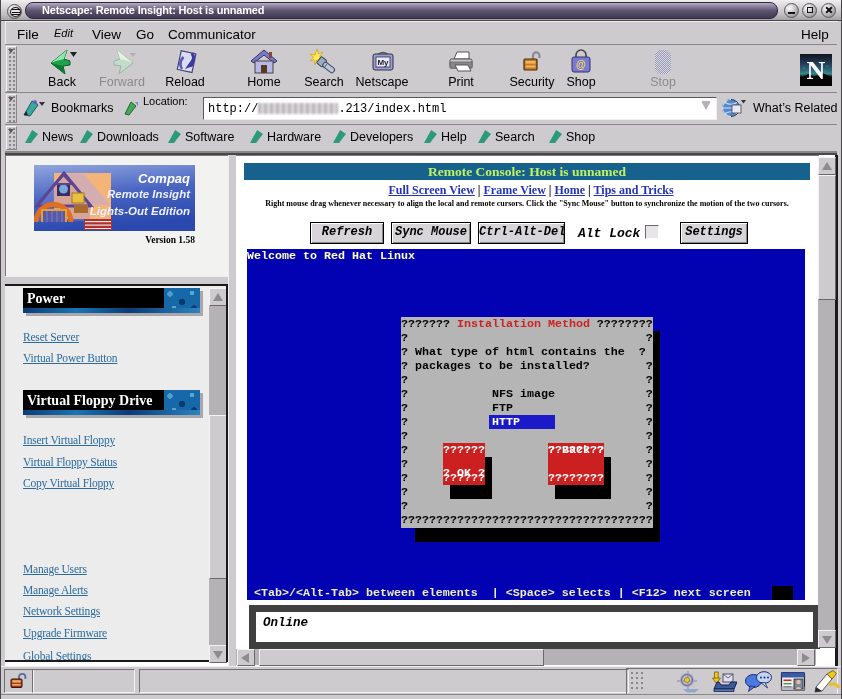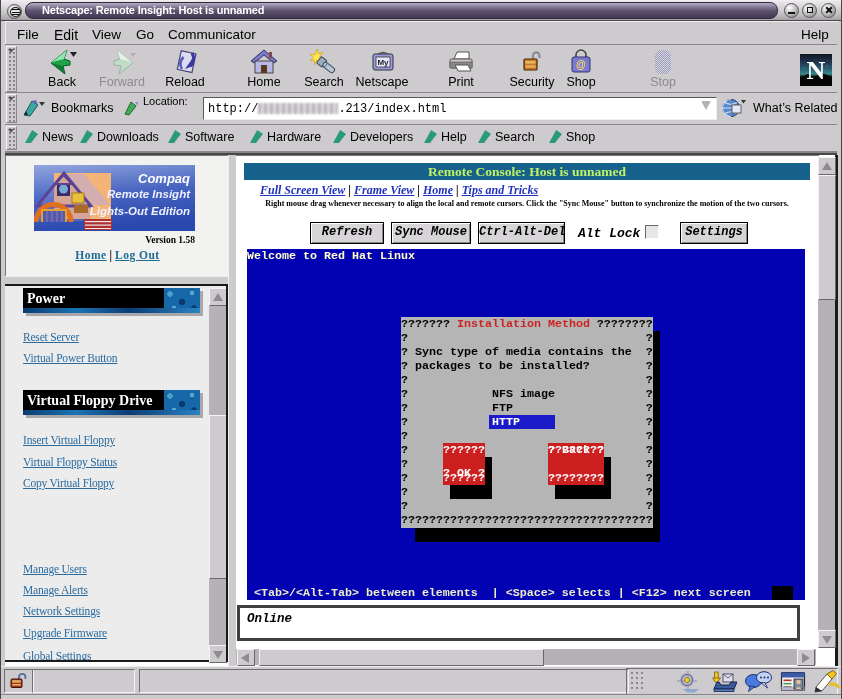--- a/index.html
+++ b/index.html
@@ -61,21 +61,21 @@
  <div class="abs" style="left:3.5px;top:3.5px;width:4px;height:4px;border:1.6px solid #111;"></div>
   </div>
 <div class="abs" style="left:821px;top:2.5px;width:13px;height:13px;border-radius:50%;background:radial-gradient(circle at 35% 30%,#fff,#b9b6b9 55%,#7d7a7d);border:1px solid #5a575a;">
  <div class="abs" style="left:2.5px;top:5.5px;width:8px;height:2px;background:#111;transform:rotate(45deg);"></div>
     <div class="abs" style="left:2.5px;top:5.5px;width:8px;height:2px;background:#111;transform:rotate(-45deg);"></div>
   </div>
 
 <div class="abs" style="left:1px;top:20px;width:840px;height:1px;background:#4a474a;"></div>
 <div id="menubar" class="abs chrome" style="left:5px;top:21px;width:832px;height:23px;border-left:1px solid #efedef;border-top:1px solid #efedef;">
   <div class="abs" style="left:11px;top:5px;font-size:13.5px;">File</div>
-  <div class="abs" style="left:48px;top:5px;font-size:14px;">Edit</div>
+  <div class="abs" style="left:48px;top:5px;font-size:11px;font-style:italic;">Edit</div>
   <div class="abs" style="left:86px;top:5px;font-size:13.5px;">View</div>
   <div class="abs" style="left:130px;top:5px;font-size:13.5px;">Go</div>
   <div class="abs" style="left:162px;top:5px;font-size:13.5px;">Communicator</div>
   <div class="abs" style="left:795px;top:5px;font-size:13.5px;">Help</div>
 </div>
 <div class="abs" style="left:5px;top:44px;width:832px;height:1px;background:#8a878a;"></div>
 
 <div id="toolbar" class="abs chrome" style="left:5px;top:45px;width:832px;height:48px;">
   <div class="abs grip" style="left:1px;top:1px;height:44px;"></div>
 
@@ -299,23 +299,20 @@
       <g fill="#e8e8e8">
           <rect x="51" y="56" width="26" height="1.2"></rect>
           <rect x="51" y="59.5" width="26" height="1.2"></rect>
           <rect x="51" y="63" width="26" height="1"></rect>
         </g>
       <text x="156" y="18" text-anchor="end" font-family="Liberation Sans" font-size="13" font-style="italic" font-weight="bold" fill="#ffffff">Compaq</text>
       <text x="156" y="33" text-anchor="end" font-family="Liberation Sans" font-size="11.5" font-style="italic" font-weight="bold" fill="#eef0ff">Remote Insight</text>
       <text x="156" y="50" text-anchor="end" font-family="Liberation Sans" font-size="11.5" font-style="italic" font-weight="bold" fill="#eef0ff">Lights-Out Edition</text>
     </svg>
     <div class="abs" style="left:0;top:79px;width:189px;text-align:right;font-size:9.5px;font-weight:bold;font-family:'Liberation Serif',serif;">Version 1.58</div>
-    <div class="abs" style="left:0;top:93px;width:223px;text-align:center;font-family:'Liberation Serif',serif;font-weight:bold;font-size:11.5px;">
-      <a style="color:#1e6b94;text-decoration:underline;letter-spacing:0.5px;">Home</a><span style="color:#000;"> | </span><a style="color:#1e6b94;text-decoration:underline;letter-spacing:0.5px;">Log Out</a>
-    </div>
   </div>
 
   <div class="abs" style="left:0;top:121px;width:223px;height:8px;background:#cecbce;border-top:1px solid #efedef;box-sizing:border-box;"></div>
   <div class="abs" style="left:0;top:129px;width:223px;height:2px;background:#1a1a1a;"></div>
 
   <div class="abs" style="left:0;top:131px;width:223px;height:374px;background:#ececec;overflow:hidden;">
     <div class="shead" style="top:2px;">
         <div class="tex"></div>
         <div class="bot"></div>
         <div class="txt">Power</div>
@@ -348,21 +345,21 @@
     </div>
   <div class="abs" style="left:221px;top:131px;width:2px;height:376px;background:#1a1a1a;"></div>
 
   <div class="abs" style="left:223px;top:0;width:8px;height:511px;background:#cecbce;border-left:1px solid #efedef;border-right:1px solid #8a878a;"></div>
 
   <div class="abs" style="left:231px;top:0;width:583px;height:511px;background:#fff;border-top:1px solid #7a777a;">
 
     <div class="abs" style="left:8px;top:7px;width:566px;height:17px;background:#17618d;">
       <div style="text-align:center;font-family:'Liberation Serif',serif;font-weight:bold;font-size:13.5px;color:#bef264;line-height:17px;">Remote Console: Host is unnamed</div>
     </div>
-    <div class="abs" style="left:24px;top:27px;width:566px;text-align:left;font-family:'Liberation Serif',serif;font-weight:bold;font-size:12px;font-style:italic;">
+    <div class="abs" style="left:12px;top:27px;width:566px;text-align:center;font-family:'Liberation Serif',serif;font-weight:bold;font-size:12px;">
       <a style="color:#2233bb;text-decoration:underline;">Full Screen View</a> | <a style="color:#2233bb;text-decoration:underline;">Frame View</a> | <a style="color:#2233bb;text-decoration:underline;">Home</a> | <a style="color:#2233bb;text-decoration:underline;">Tips and Tricks</a>
     </div>
     <div class="abs" style="left:8px;top:43px;width:566px;text-align:center;font-family:'Liberation Serif',serif;font-weight:bold;font-size:8px;color:#000;white-space:nowrap;">Right mouse drag whenever necessary to align the local and remote cursors. Click the "Sync Mouse" button to synchronize the motion of the two cursors.</div>
 
     <div class="btn97" style="left:74px;top:66px;width:72px;">Refresh</div>
     <div class="btn97" style="left:155px;top:66px;width:78px;">Sync Mouse</div>
     <div class="btn97" style="left:242px;top:66px;width:85px;">Ctrl-Alt-Del</div>
     <div class="abs" style="left:342px;top:70px;font-family:'Liberation Mono',monospace;font-style:italic;font-weight:bold;font-size:13px;">Alt Lock</div>
     <div class="abs" style="left:409px;top:69px;width:12px;height:12px;background:#e8e5e8;border-top:1.5px solid #6a676a;border-left:1.5px solid #6a676a;border-right:1.5px solid #fff;border-bottom:1.5px solid #fff;"></div>
     <div class="btn97" style="left:444px;top:66px;width:66px;">Settings</div>
@@ -370,21 +367,21 @@
     <div class="abs" style="left:11px;top:92.5px;width:558px;height:351.3px;background:#0202b2;overflow:hidden;">
       <div class="conrow" style="left:0;top:0;color:#ffffcc;">Welcome to Red Hat Linux</div>
 
       <div class="abs" style="left:406px;top:82.3px;width:7px;height:211px;background:#000;"></div>
       <div class="abs" style="left:168px;top:279px;width:245px;height:14.1px;background:#000;"></div>
 
       <div class="abs" style="left:154px;top:68.25px;width:252px;height:210.8px;background:#b5b5b5;">
         <div class="abs" style="left:87.5px;top:98.35px;width:66px;height:14.05px;background:#1a1ac8;"></div>
         <div class="conrow" style="top:0;">??????? <span style="color:#cc2222;">Installation Method</span> ????????</div>
         <div class="conrow" style="top:14.05px;">?                                  ?</div>
-        <div class="conrow" style="top:28.1px;">? Sync type of media contains the  ?</div>
+        <div class="conrow" style="top:28.1px;">? What type of html contains the  ?</div>
         <div class="conrow" style="top:42.15px;">? packages to be installed?        ?</div>
         <div class="conrow" style="top:56.2px;">?                                  ?</div>
         <div class="conrow" style="top:70.25px;">?            NFS image             ?</div>
         <div class="conrow" style="top:84.3px;">?            FTP                   ?</div>
         <div class="conrow" style="top:98.35px;">?            <span style="color:#fff;">HTTP</span>                  ?</div>
         <div class="conrow" style="top:112.4px;">?                                  ?</div>
         <div class="conrow" style="top:126.45px;">?                                  ?</div>
         <div class="conrow" style="top:140.5px;">?                                  ?</div>
         <div class="conrow" style="top:154.55px;">?                                  ?</div>
         <div class="conrow" style="top:168.6px;">?                                  ?</div>
@@ -401,21 +398,21 @@
         <div class="abs" style="left:147px;top:126.45px;width:56px;height:42.2px;background:#cc2020;"></div>
         <div class="conrow" style="left:147px;top:126.45px;color:#fff;">????????</div>
         <div class="conrow" style="left:147px;top:126px;color:#fff;">? Back ?</div>
         <div class="conrow" style="left:147px;top:154.55px;color:#fff;">????????</div>
       </div>
 
       <div class="conrow" style="left:7px;top:337.2px;color:#eeeecc;">&lt;Tab&gt;/&lt;Alt-Tab&gt; between elements  | &lt;Space&gt; selects | &lt;F12&gt; next screen</div>
       <div class="abs" style="left:525px;top:337.2px;width:21px;height:14px;background:#000;"></div>
     </div>
 
-    <div class="abs" style="left:1px;top:448.7px;width:557px;height:30px;background:#fff;border:3px solid #404040;">
+    <div class="abs" style="left:13px;top:448.7px;width:557px;height:30px;background:#fff;border:7px solid #404040;">
       <div class="abs mono" style="left:7px;top:4px;font-weight:bold;font-style:italic;font-size:12.5px;">Online</div>
     </div>
   </div>
 
   <div class="abs sbtrack" style="left:813px;top:2px;width:17px;height:491px;"></div>
   <div class="abs" style="left:830px;top:0;width:3px;height:511px;background:#1a1a1a;"></div>
   <div class="abs sbbtn" style="left:813px;top:2px;width:16px;height:16px;">
       <div class="arrowup"></div>
     </div>
   <div class="abs sbthumb" style="left:813px;top:20px;width:16px;height:123px;"></div>

